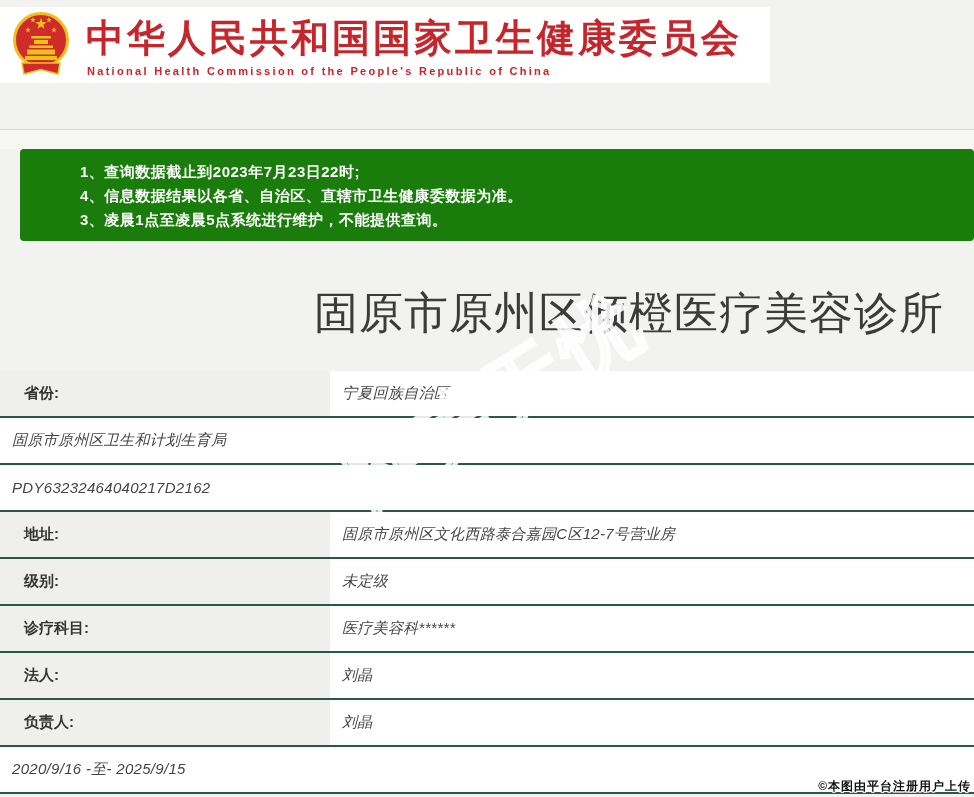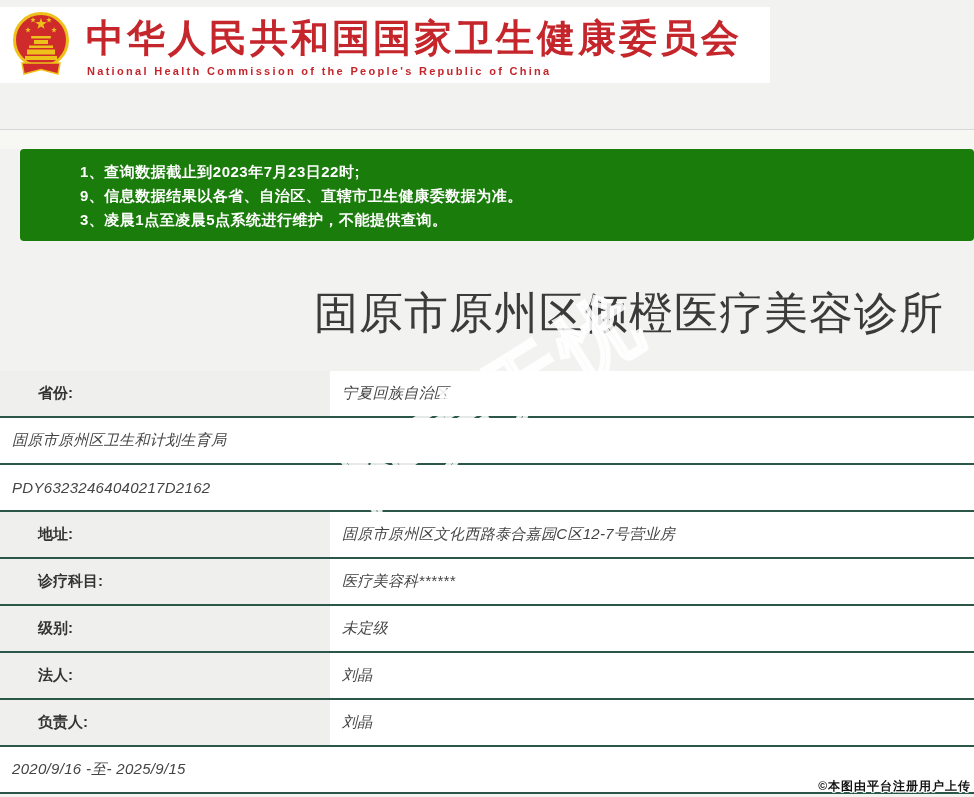--- a/index.html
+++ b/index.html
@@ -27,21 +27,21 @@
   }
   .notice-line{color:#ffffff;font-weight:bold;font-size:15px;line-height:24px;letter-spacing:0.5px;}
   .page-title{
     position:absolute;left:0;top:284px;width:944px;text-align:right;
     font-size:44px;font-weight:500;color:#3b3b3b;letter-spacing:1px;white-space:nowrap;
   }
   .info-table{position:absolute;left:0;top:371px;width:974px;}
   .row{display:flex;height:45px;border-bottom:2px solid #2b564a;}
   .cell-label{
     width:330px;box-sizing:border-box;background:#efefee;
-    display:flex;align-items:center;padding-left:38px;
+    display:flex;align-items:center;padding-left:24px;
     font-weight:bold;font-size:15px;color:#333333;
   }
   .cell-value{
     flex:1;background:#ffffff;display:flex;align-items:center;
     padding-left:12px;font-size:15px;color:#444444;letter-spacing:0.3px;font-style:italic;
   }
   .watermark{
     position:absolute;left:321px;top:352px;z-index:9;pointer-events:none;
     font-size:78px;font-weight:bold;letter-spacing:8px;white-space:nowrap;
     color:transparent;-webkit-text-stroke:2.5px rgba(255,255,255,0.88);
@@ -73,21 +73,21 @@
   </svg>
   <div class="hdr-cn">中华人民共和国国家卫生健康委员会</div>
   <div class="hdr-en">National Health Commission of the People's Republic of China</div>
 </div>
 
 <div class="divider"></div>
 <div class="band"></div>
 
 <div class="notice">
   <div class="notice-line">1、查询数据截止到2023年7月23日22时;</div>
-  <div class="notice-line">9、信息数据结果以各省、自治区、直辖市卫生健康委数据为准。</div>
+  <div class="notice-line">4、信息数据结果以各省、自治区、直辖市卫生健康委数据为准。</div>
   <div class="notice-line">3、凌晨1点至凌晨5点系统进行维护，不能提供查询。</div>
 </div>
 
 <div class="page-title">固原市原州区倾橙医疗美容诊所</div>
 
 <div class="info-table">
   <div class="row">
     <div class="cell-label">省份:</div>
     <div class="cell-value">宁夏回族自治区</div>
   </div>
@@ -95,26 +95,26 @@
     <div class="cell-value">固原市原州区卫生和计划生育局</div>
   </div>
   <div class="row">
     <div class="cell-value">PDY63232464040217D2162</div>
   </div>
   <div class="row">
     <div class="cell-label">地址:</div>
     <div class="cell-value">固原市原州区文化西路泰合嘉园C区12-7号营业房</div>
   </div>
   <div class="row">
+    <div class="cell-label">级别:</div>
+    <div class="cell-value">未定级</div>
+  </div>
+  <div class="row">
     <div class="cell-label">诊疗科目:</div>
     <div class="cell-value">医疗美容科******</div>
-  </div>
-  <div class="row">
-    <div class="cell-label">级别:</div>
-    <div class="cell-value">未定级</div>
   </div>
   <div class="row">
     <div class="cell-label">法人:</div>
     <div class="cell-value">刘晶</div>
   </div>
   <div class="row">
     <div class="cell-label">负责人:</div>
     <div class="cell-value">刘晶</div>
   </div>
   <div class="row">

